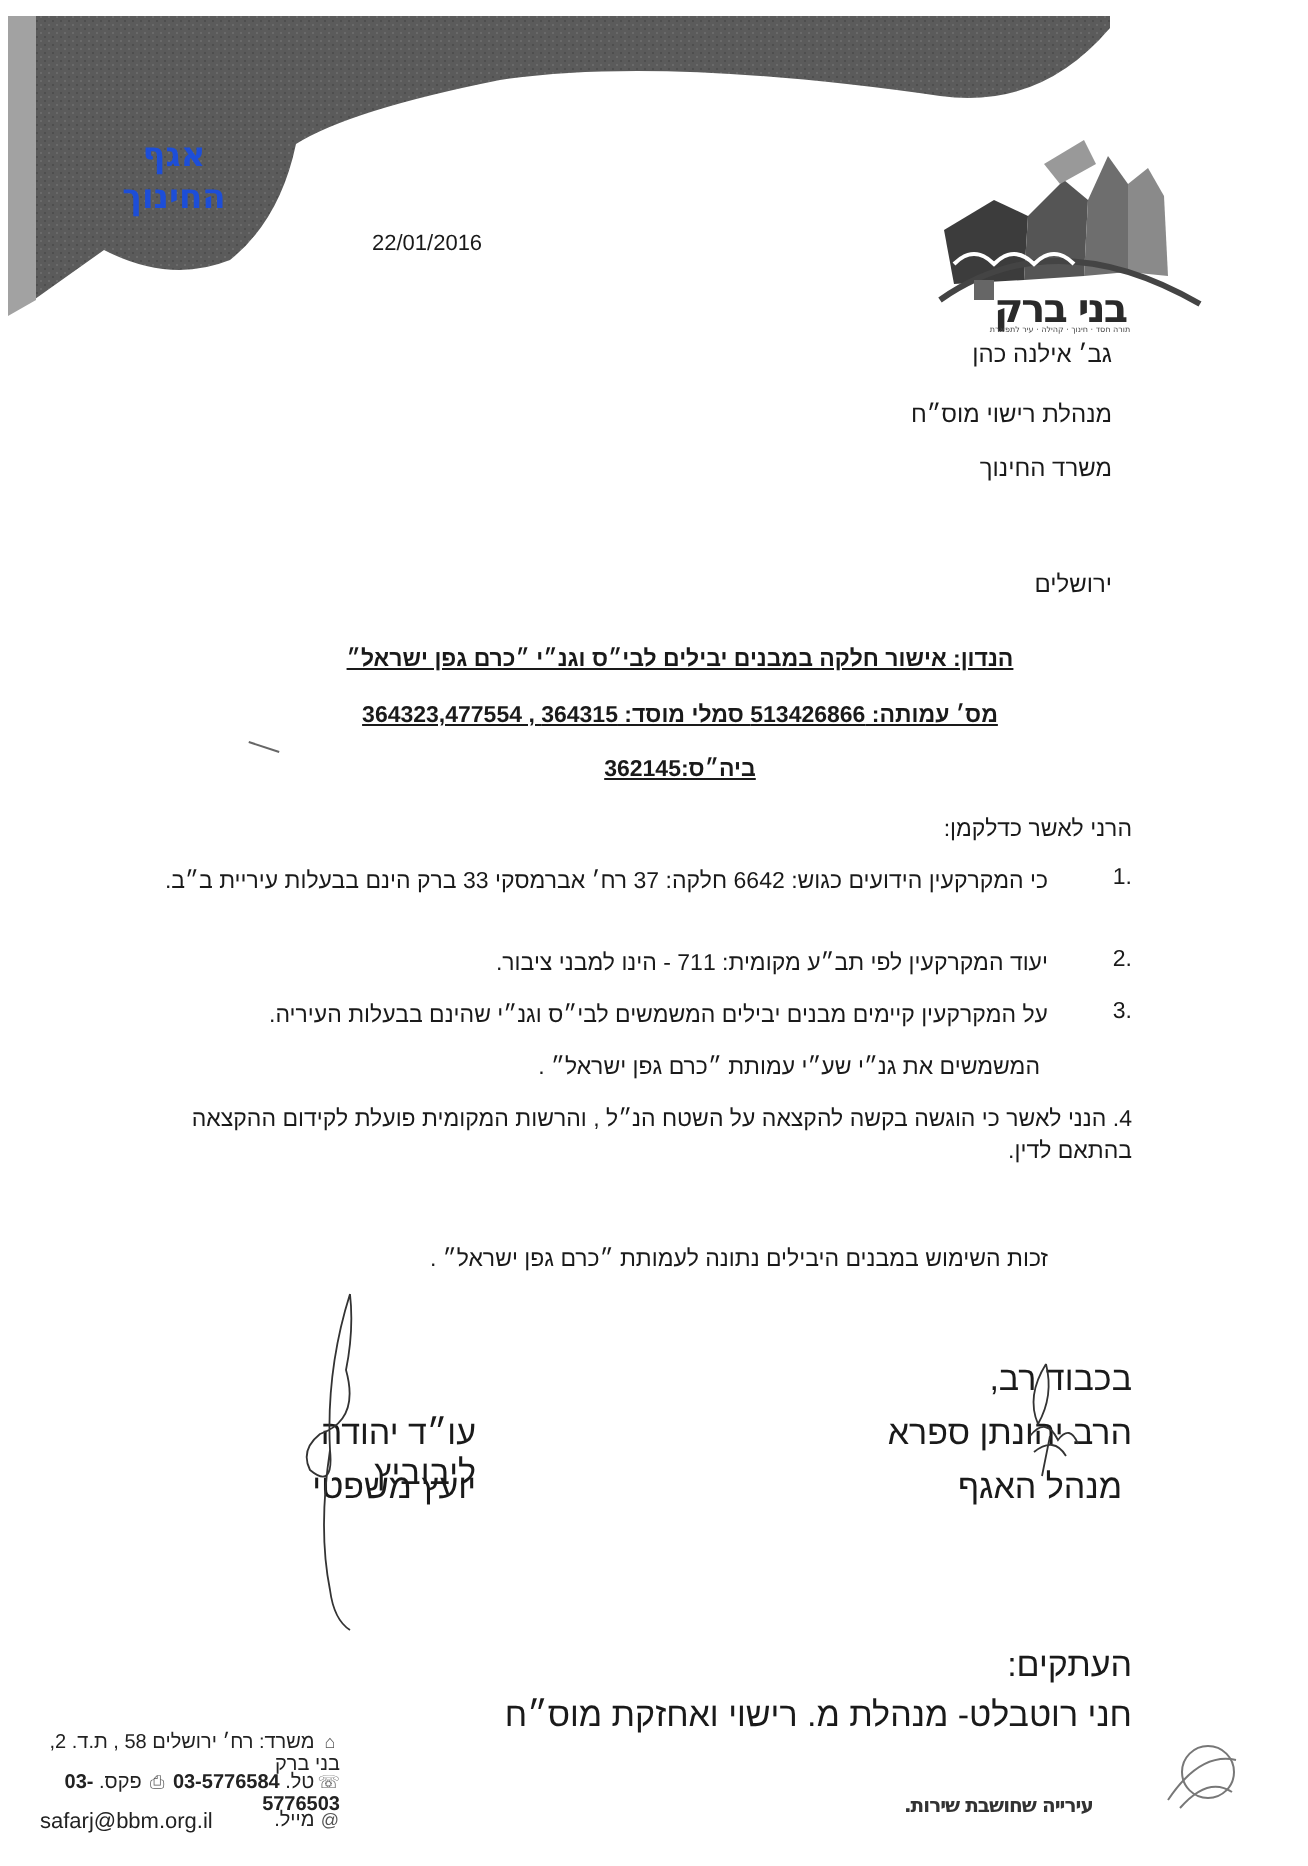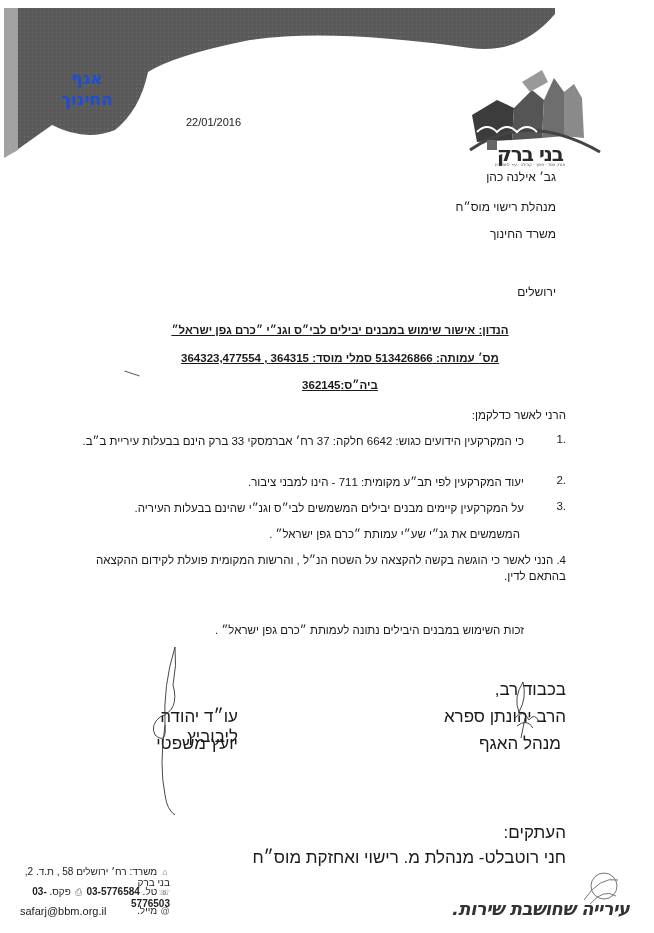--- a/index.html
+++ b/index.html
@@ -15,21 +15,21 @@
   .logo-text { left: 485px; top: 142px; width: 90px; text-align:center; font-weight: bold; font-size: 20px; color:#2a2a2a; direction: rtl; letter-spacing: -1px; }
   .logo-tagline { left: 485px; top: 162px; width: 90px; font-size: 4px; color:#444; text-align:center; }
   .recipient { right: 98px; font-size: 12px; font-family: "Liberation Sans", sans-serif; }
   .subject { left: 140px; width: 400px; text-align: center; font-weight: bold; font-size: 11.5px;
              text-decoration: underline; direction: rtl; font-family: "Liberation Sans", sans-serif; }
   .body-text { font-size: 11.5px; font-family: "Liberation Sans", sans-serif; line-height: 16px; }
   .num { position: absolute; right: 88px; font-size: 11.5px; font-family: "Liberation Sans", sans-serif; }
   .sig { font-size: 17px; font-family: "Liberation Sans", sans-serif; }
   .footer { font-size: 10px; font-family: "Liberation Sans", sans-serif; color: #222; }
   .footer .ic { display:inline-block; width: 10px; text-align:center; font-size: 9px; color:#555; }
-  .slogan { left: 452px; top: 898px; font-size: 18px; font-weight: bold; font-style: italic; color: #333; direction: rtl; letter-spacing: -0.5px; }
+  .slogan { left: 452px; top: 898px; font-size: 10px; font-weight: bold; color: #333; direction: rtl; letter-spacing: -0.5px; }
   .stray-mark { left: 124px; top: 373px; width: 16px; height: 1px; background: #666; transform: rotate(18deg); }
 </style>
 </head>
 <body>
 
 <svg class="abs header-shape" viewBox="0 0 560 160" width="560" height="160">
   <defs>
     <pattern id="noise" width="4" height="4" patternUnits="userSpaceOnUse">
       <rect width="4" height="4" fill="#5b5b5b"></rect>
       <rect x="0" y="0" width="1" height="1" fill="#6a6a6a"></rect>
@@ -58,21 +58,21 @@
   <rect x="35" y="70" width="10" height="10" fill="#666"></rect>
 </svg>
 <div class="abs logo-text">בני ברק</div>
 <div class="abs logo-tagline rtl">תורה חסד · חינוך · קהילה · עיר לתפארת</div>
 
 <div class="abs recipient rtl" style="top:170px;">גב׳ אילנה כהן</div>
 <div class="abs recipient rtl" style="top:200px;">מנהלת רישוי מוס״ח</div>
 <div class="abs recipient rtl" style="top:227px;">משרד החינוך</div>
 <div class="abs recipient rtl" style="top:253px;margin-top:32px;">ירושלים</div>
 
-<div class="abs subject" style="top:324px;">הנדון: אישור שימוש במבנים יבילים לבי״ס וגנ״י  ״כרם גפן ישראל״</div>
+<div class="abs subject" style="top:324px;">הנדון: אישור חלקה במבנים יבילים לבי״ס וגנ״י  ״כרם גפן ישראל״</div>
 <div class="abs subject" style="top:352px;">מס׳ עמותה: 513426866  סמלי מוסד: 364315 , 364323,477554</div>
 <div class="abs subject" style="top:379px;">ביה״ס:362145</div>
 <div class="abs stray-mark"></div>
 
 <div class="abs body-text rtl" style="right:88px; top:407px;">הרני לאשר כדלקמן:</div>
 
 <div class="num" style="top:433px;">1.</div>
 <div class="abs body-text rtl" style="right:130px; top:433px; width:460px;">כי המקרקעין הידועים כגוש:  6642 חלקה: 37  רח׳  אברמסקי 33 ברק הינם בבעלות עיריית ב״ב.</div>
 
 <div class="num" style="top:474px;">2.</div>

